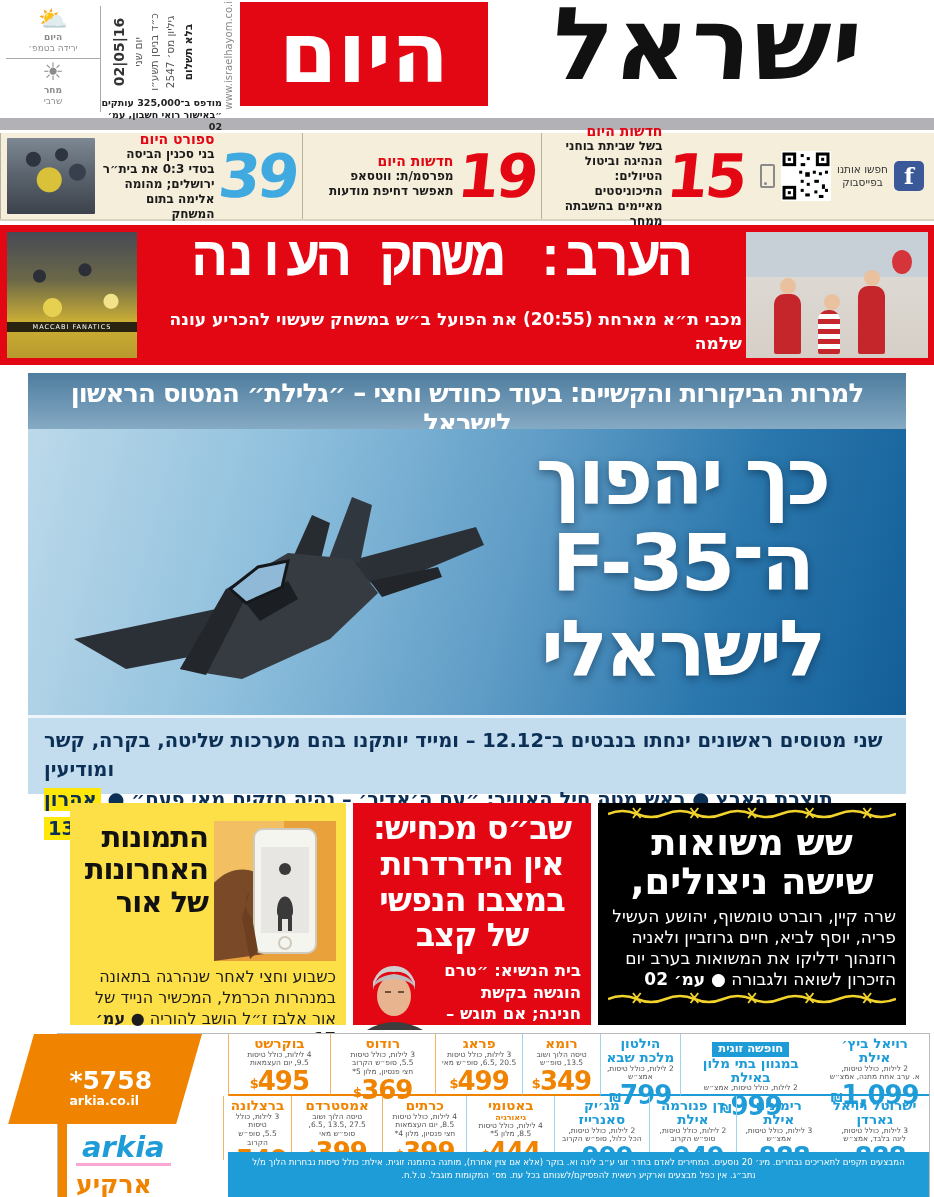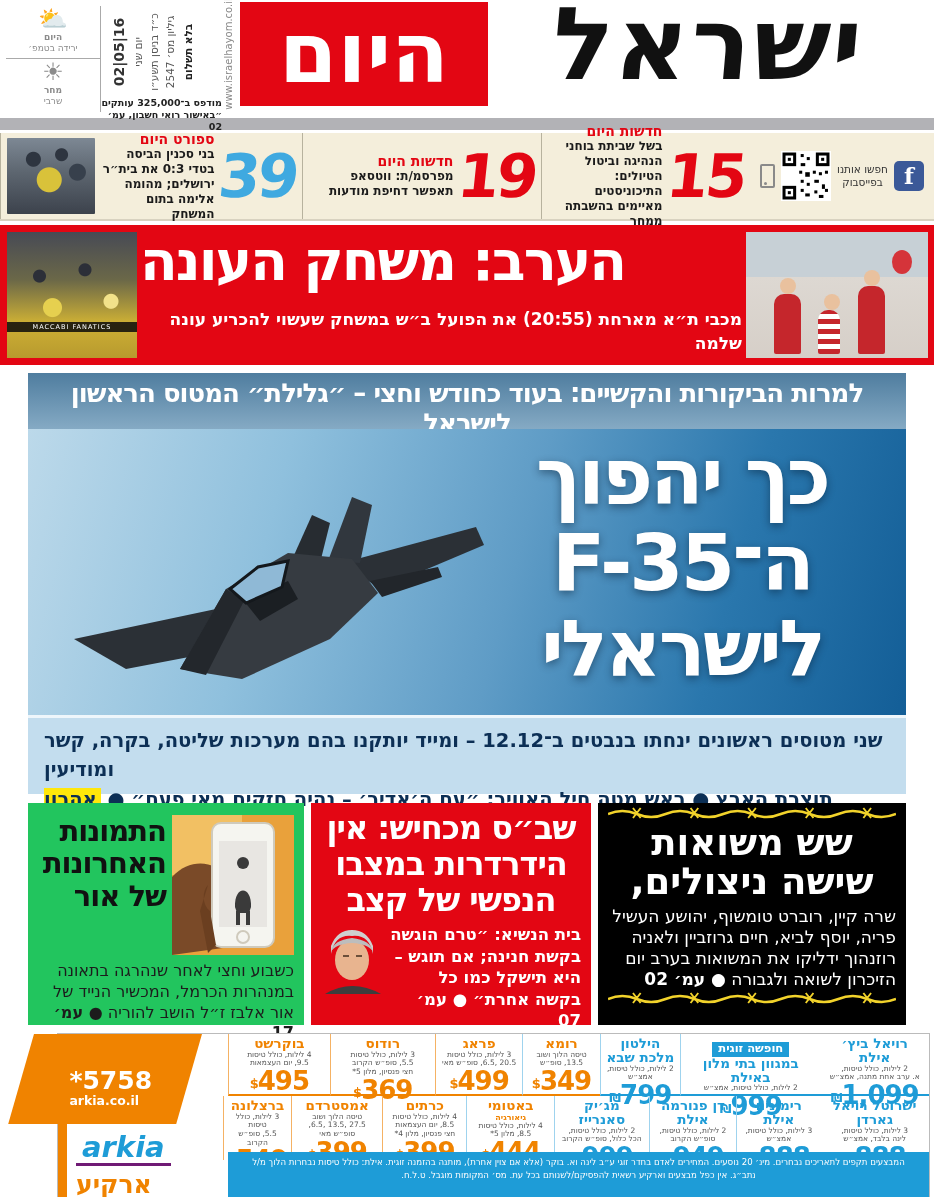--- a/index.html
+++ b/index.html
@@ -61,21 +61,21 @@
        linear-gradient(180deg,#474a55 0%,#6b6848 38%,#cdb035 72%,#b89a2e 100%);}
   .rb-photo-l .cap{position:absolute;left:0;right:0;bottom:26px;background:rgba(10,10,10,.85);
        color:#fff;font-size:6.5px;letter-spacing:1px;text-align:center;padding:1px 0;}
   .rb-photo-r{position:absolute;right:6px;top:7px;width:182px;height:126px;overflow:hidden;
      background:linear-gradient(180deg,#c7d0d6 0%,#c7d0d6 36%,#ddd8d2 36%,#d6cfc8 100%);}
   .bs-fig{position:absolute;bottom:4px;width:27px;height:60px;background:#c5262c;border-radius:10px 10px 2px 2px;}
   .bs-fig:before{content:"";position:absolute;top:-16px;left:6px;width:16px;height:16px;border-radius:50%;background:#e9c19e;}
   .bs-fig.striped{background:repeating-linear-gradient(0deg,#c5262c 0 5px,#fff 5px 10px);height:44px;width:22px;}
   .bs-ball{position:absolute;right:16px;top:18px;width:20px;height:24px;border-radius:50%;background:#d5343a;}
   .rb-head{position:absolute;left:140px;right:192px;top:0px;color:#fff;font-size:55px;font-weight:900;
-           text-align:left;letter-spacing:-2px;line-height:72px;direction:rtl;}
+           text-align:center;letter-spacing:-2px;line-height:72px;direction:rtl;font-family:Liberation Mono, monospace;}
   .rb-subs{position:absolute;left:140px;right:192px;bottom:9px;color:#fff;font-size:17px;font-weight:600;
            text-align:right;direction:rtl;line-height:1.4;}
   
   .main-story{margin:8px 28px 0 28px;}
   .kicker{height:56px;background:linear-gradient(180deg,#4f7d9f,#85aac4);text-align:center;direction:rtl;}
   .kicker .ktext{display:block;padding-top:5px;color:#fff;font-size:26px;font-weight:900;letter-spacing:-1px;}
   .kline{height:3px;background:#fff;width:97%;margin:3px auto 0;}
   .hero{position:relative;height:286px;
         background:linear-gradient(105deg,#bcd9ea 0%,#8fc0dd 28%,#5f9cc6 55%,#2a77ad 78%,#135e97 100%);}
   .hero-head{position:absolute;right:8px;top:6px;width:432px;text-align:center;direction:rtl;color:#fff;
@@ -89,37 +89,37 @@
   
   .stories{margin:9px 28px 0;display:flex;direction:rtl;gap:7px;height:222px;}
   .st-black{flex:0 0 308px;background:#000;color:#fff;padding:2px 10px;box-sizing:border-box;}
   .st-black h2{margin:0;font-size:37px;line-height:1.05;text-align:center;font-weight:800;direction:rtl;}
   .st-black h2 span{display:block;}
   .st-black p{margin:4px 0 0;font-size:17px;line-height:1.24;text-align:right;direction:rtl;}
   .st-red{flex:1 1 auto;background:#e30613;color:#fff;padding:8px 10px;box-sizing:border-box;}
   .st-red h2{margin:0;font-size:32px;line-height:1.12;font-weight:900;text-align:center;direction:rtl;letter-spacing:-1px;}
   .st-red .body{margin-top:6px;font-size:16.5px;font-weight:600;line-height:1.3;text-align:right;direction:rtl;}
   .face{float:left;margin:4px 6px 0 0;}
-  .st-or{flex:0 0 276px;background:#22c55e;padding:12px 10px;box-sizing:border-box;}
+  .st-or{flex:0 0 276px;background:#fde047;padding:18px 10px;box-sizing:border-box;margin-left:42px;}
   .or-top{display:flex;direction:rtl;gap:6px;}
   .or-head{font-size:29px;font-weight:900;color:#111;text-align:right;line-height:1.12;direction:rtl;letter-spacing:-1px;}
   .or-head span{display:block;}
   .st-or .body{margin-top:6px;font-size:16px;color:#1c1c1c;line-height:1.3;text-align:right;direction:rtl;}
   .pg{font-weight:900;}
   
   .ad{position:relative;margin:8px 4px 0 57px;height:168px;border:1px solid #bbb;background:#fff;box-sizing:border-box;}
   .ad-side{position:absolute;left:0;top:0;bottom:0;width:170px;}
   .ad-vstrip{position:absolute;left:0;top:0;bottom:0;width:9px;background:#f08300;}
   .ad-wedge{position:absolute;left:-24px;top:0;width:168px;height:90px;background:#f08300;
             transform:skewX(-16deg);transform-origin:top left;}
   .ad-wedge-in{transform:skewX(16deg);padding:34px 0 0 46px;color:#fff;}
   .ad-phone{font-size:25px;font-weight:900;line-height:1;display:block;}
   .ad-url{font-size:12.5px;font-weight:bold;display:block;}
   .ad-brand-en{position:absolute;left:18px;top:98px;color:#1e9cd7;font-size:29px;font-weight:800;
-               font-style:italic;border-bottom:3px solid #701a75;line-height:1.05;padding:0 6px 1px;}
+               font-style:italic;border-bottom:3px solid #f9a8d4;line-height:1.05;padding:0 6px 1px;}
   .ad-brand-he{position:absolute;left:18px;top:136px;color:#f08300;font-size:25px;font-weight:900;}
   .ad-grid{position:absolute;left:170px;right:0;top:0;height:126px;direction:rtl;}
   .ad-row{display:flex;direction:rtl;}
   .ad-row1{height:62px;} .ad-row2{height:64px;}
   .cell{box-sizing:border-box;padding:3px 4px 1px;text-align:center;display:flex;flex-direction:column;
         justify-content:space-between;}
   .cell.vb{border-left:1px solid #9fd3ee;} .cell.vo{border-left:1px solid #f5b264;}
   .cell.hb{border-bottom:2px solid #1e9cd7;} .cell.ho{border-bottom:2px solid #f08300;}
   .c-title{font-size:13.5px;font-weight:800;line-height:1.02;}
   .c-title.blue{color:#1e9cd7;} .c-title.orange{color:#f08300;}

